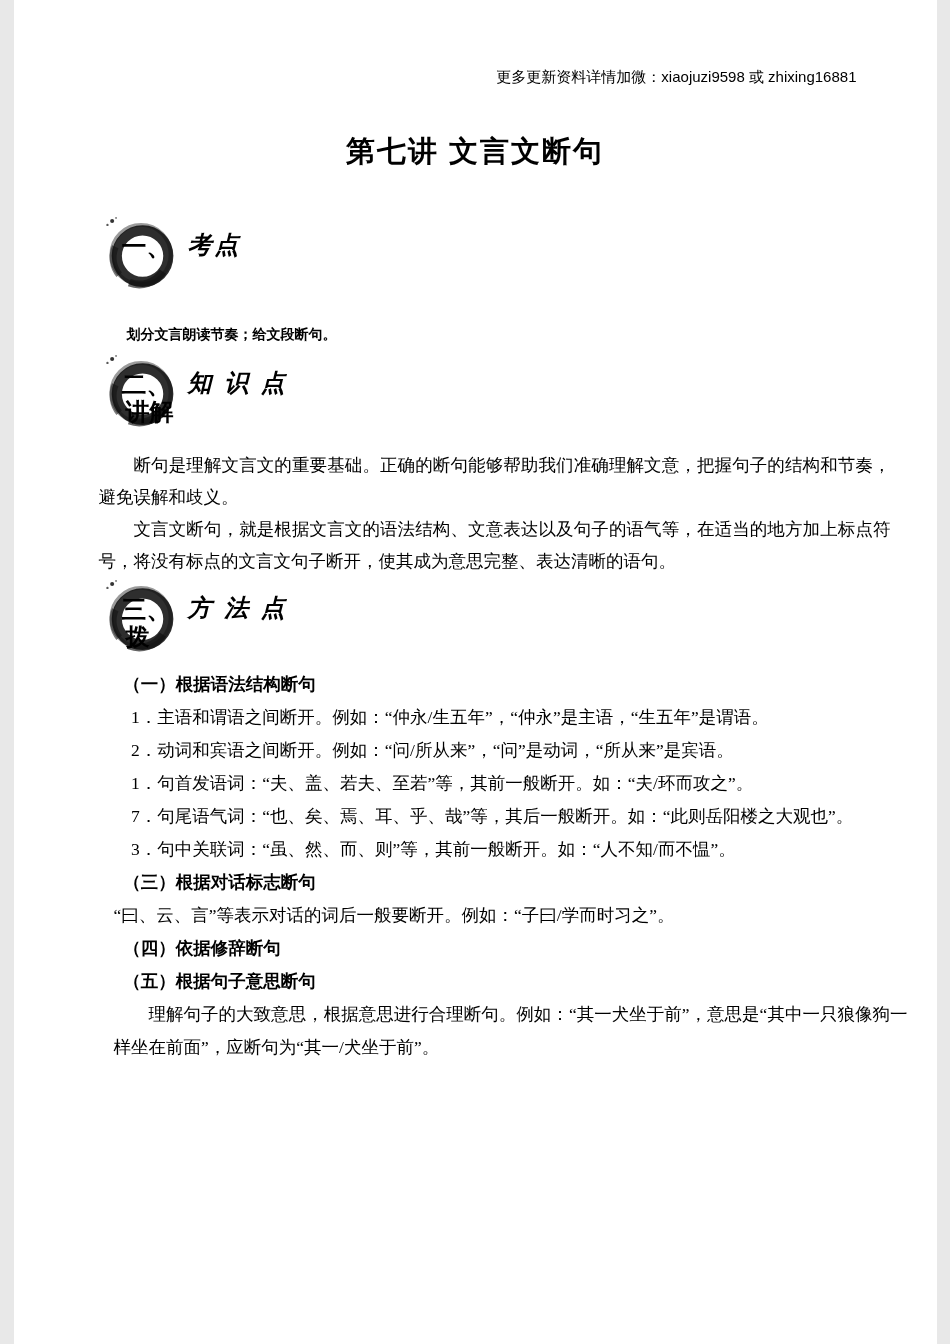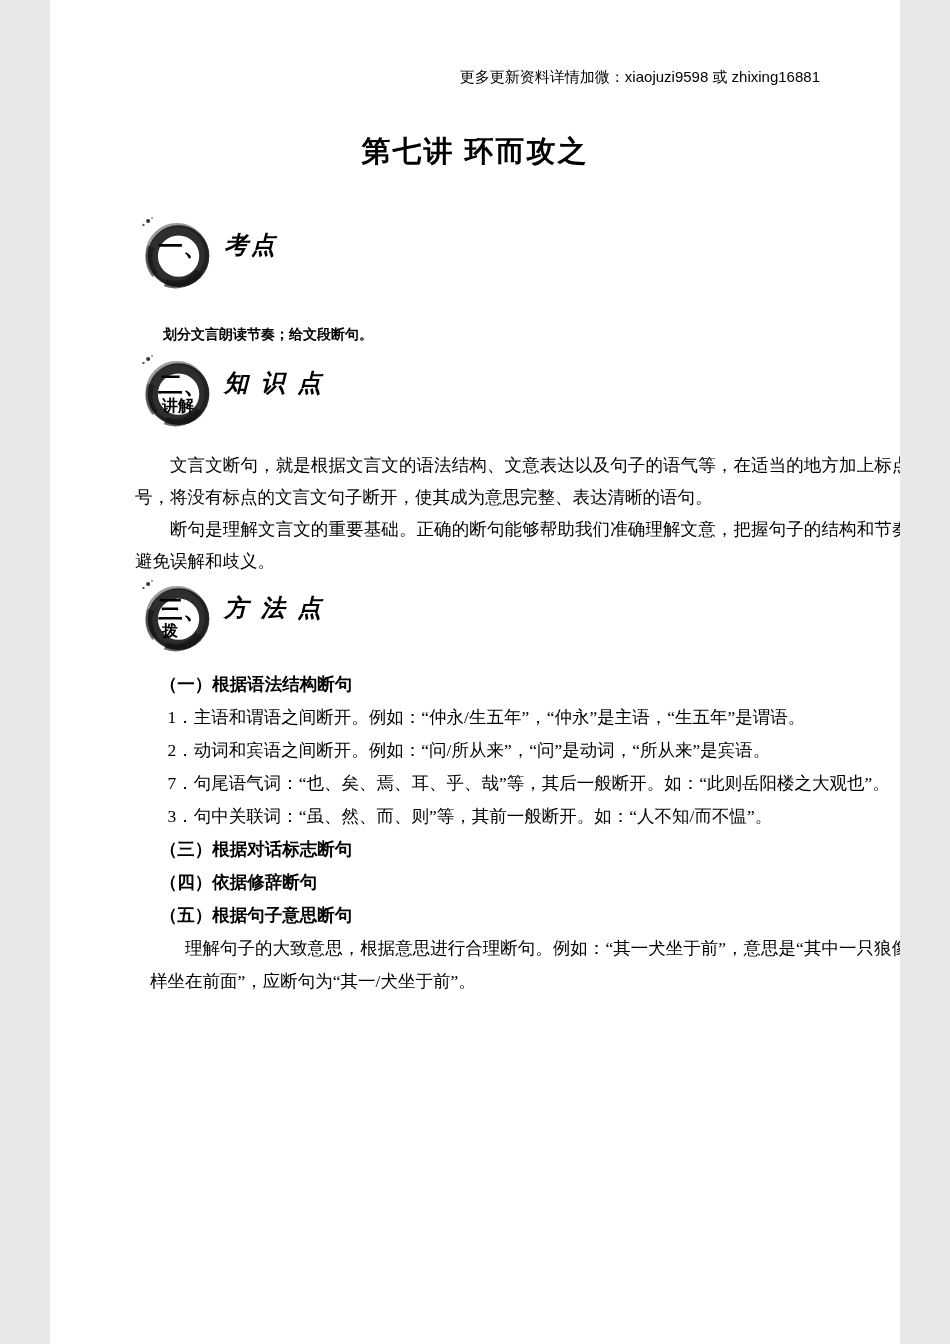--- a/index.html
+++ b/index.html
@@ -1,18 +1,18 @@
 <!DOCTYPE html>
 <html><head>
 <meta charset="utf-8">
 <style>
   html,body{margin:0;padding:0;background:#e8e8e8;}
   .page{
     position:relative;
-    width:850px;height:1344px;
+    width:923px;height:1344px;
     margin:0 auto;
     background:#ffffff;
     color:#000;
     font-family:"Liberation Serif","DejaVu Serif",serif;
     overflow:hidden;
   }
   .promo{
     position:absolute;top:68px;right:80px;
     font-family:"Liberation Sans","DejaVu Sans",sans-serif;
     font-size:15px;color:#000;
@@ -31,21 +31,21 @@
     font-weight:bold;font-size:25px;
   }
   .sec-title{
     position:absolute;left:86px;top:15px;z-index:2;white-space:pre;
     font-family:"Liberation Sans","DejaVu Sans",sans-serif;
     font-weight:bold;font-size:24px;letter-spacing:3px;font-style:italic;
   }
   .sec-title2{
     position:absolute;left:24px;top:44px;z-index:2;
     font-family:"Liberation Sans","DejaVu Sans",sans-serif;
-    font-weight:bold;font-size:16px;
+    font-weight:bold;font-size:24px;
   }
   .lead{
     position:absolute;left:85px;top:320px;width:792px;
     font-family:"Liberation Sans","DejaVu Sans",sans-serif;
     font-weight:bold;font-size:14px;line-height:28px;
     text-indent:2em;
   }
   .knowledge{
     position:absolute;left:85px;top:449px;width:792px;
     font-size:17.5px;line-height:32px;text-align:justify;
@@ -64,21 +64,21 @@
   .m-item.no-indent{text-indent:0;}
   .m-item.full-indent{text-indent:2em;}
 </style>
 </head>
 <body>
 
 <div class="page">
 
   <div class="promo">更多更新资料详情加微：xiaojuzi9598 或 zhixing16881</div>
 
-  <div class="doc-title">第七讲 环而攻之</div>
+  <div class="doc-title">第七讲 文言文断句</div>
 
   <div class="sec-head" style="top:214px">
     <span class="enso">
       <svg viewBox="0 0 100 100" width="78" height="78" aria-hidden="true">
         <g fill="none" stroke="#111">
           <circle cx="52" cy="54" r="33" stroke-width="13" opacity="0.88"></circle>
           <circle cx="50" cy="52" r="38" stroke-width="5" opacity="0.42"></circle>
           <path d="M22 78 A 35 35 0 0 1 17 42" stroke-width="9" opacity="0.55"></path>
           <path d="M35 88 A 36 36 0 0 0 78 74" stroke-width="10" opacity="0.65"></path>
         </g>
@@ -106,22 +106,22 @@
         <circle cx="7" cy="14" r="1.5" fill="#111" opacity="0.7"></circle>
         <circle cx="18" cy="5" r="1.2" fill="#111" opacity="0.6"></circle>
       </svg>
     </span>
     <span class="sec-num">二、</span>
     <span class="sec-title">知 识 点</span>
     <span class="sec-title2">讲解</span>
   </div>
 
   <div class="knowledge">
+    <p>断句是理解文言文的重要基础。正确的断句能够帮助我们准确理解文意，把握句子的结构和节奏，避免误解和歧义。</p>
     <p>文言文断句，就是根据文言文的语法结构、文意表达以及句子的语气等，在适当的地方加上标点符号，将没有标点的文言文句子断开，使其成为意思完整、表达清晰的语句。</p>
-    <p>断句是理解文言文的重要基础。正确的断句能够帮助我们准确理解文意，把握句子的结构和节奏，避免误解和歧义。</p>
   </div>
 
   <div class="sec-head" style="top:577px">
     <span class="enso">
       <svg viewBox="0 0 100 100" width="78" height="78" aria-hidden="true">
         <g fill="none" stroke="#111">
           <circle cx="52" cy="54" r="33" stroke-width="13" opacity="0.88"></circle>
           <circle cx="50" cy="52" r="38" stroke-width="5" opacity="0.42"></circle>
           <path d="M22 78 A 35 35 0 0 1 17 42" stroke-width="9" opacity="0.55"></path>
           <path d="M35 88 A 36 36 0 0 0 78 74" stroke-width="10" opacity="0.65"></path>
@@ -134,24 +134,26 @@
     <span class="sec-num">三、</span>
     <span class="sec-title">方 法 点</span>
     <span class="sec-title2">拨</span>
   </div>
 
   <div class="methods">
     <p class="m-head">（一）根据语法结构断句</p>
     <p class="m-item">1．主语和谓语之间断开。例如：“仲永/生五年”，“仲永”是主语，“生五年”是谓语。</p>
     <p class="m-item">2．动词和宾语之间断开。例如：“问/所从来”，“问”是动词，“所从来”是宾语。</p>
 
+    <p class="m-item">1．句首发语词：“夫、盖、若夫、至若”等，其前一般断开。如：“夫/环而攻之”。</p>
     <p class="m-item">7．句尾语气词：“也、矣、焉、耳、乎、哉”等，其后一般断开。如：“此则岳阳楼之大观也”。</p>
     <p class="m-item">3．句中关联词：“虽、然、而、则”等，其前一般断开。如：“人不知/而不愠”。</p>
 
     <p class="m-head">（三）根据对话标志断句</p>
+    <p class="m-item no-indent">“曰、云、言”等表示对话的词后一般要断开。例如：“子曰/学而时习之”。</p>
 
     <p class="m-head">（四）依据修辞断句</p>
 
     <p class="m-head">（五）根据句子意思断句</p>
     <p class="m-item full-indent">理解句子的大致意思，根据意思进行合理断句。例如：“其一犬坐于前”，意思是“其中一只狼像狗一样坐在前面”，应断句为“其一/犬坐于前”。</p>
   </div>
 
 </div>
 
 </body></html>

